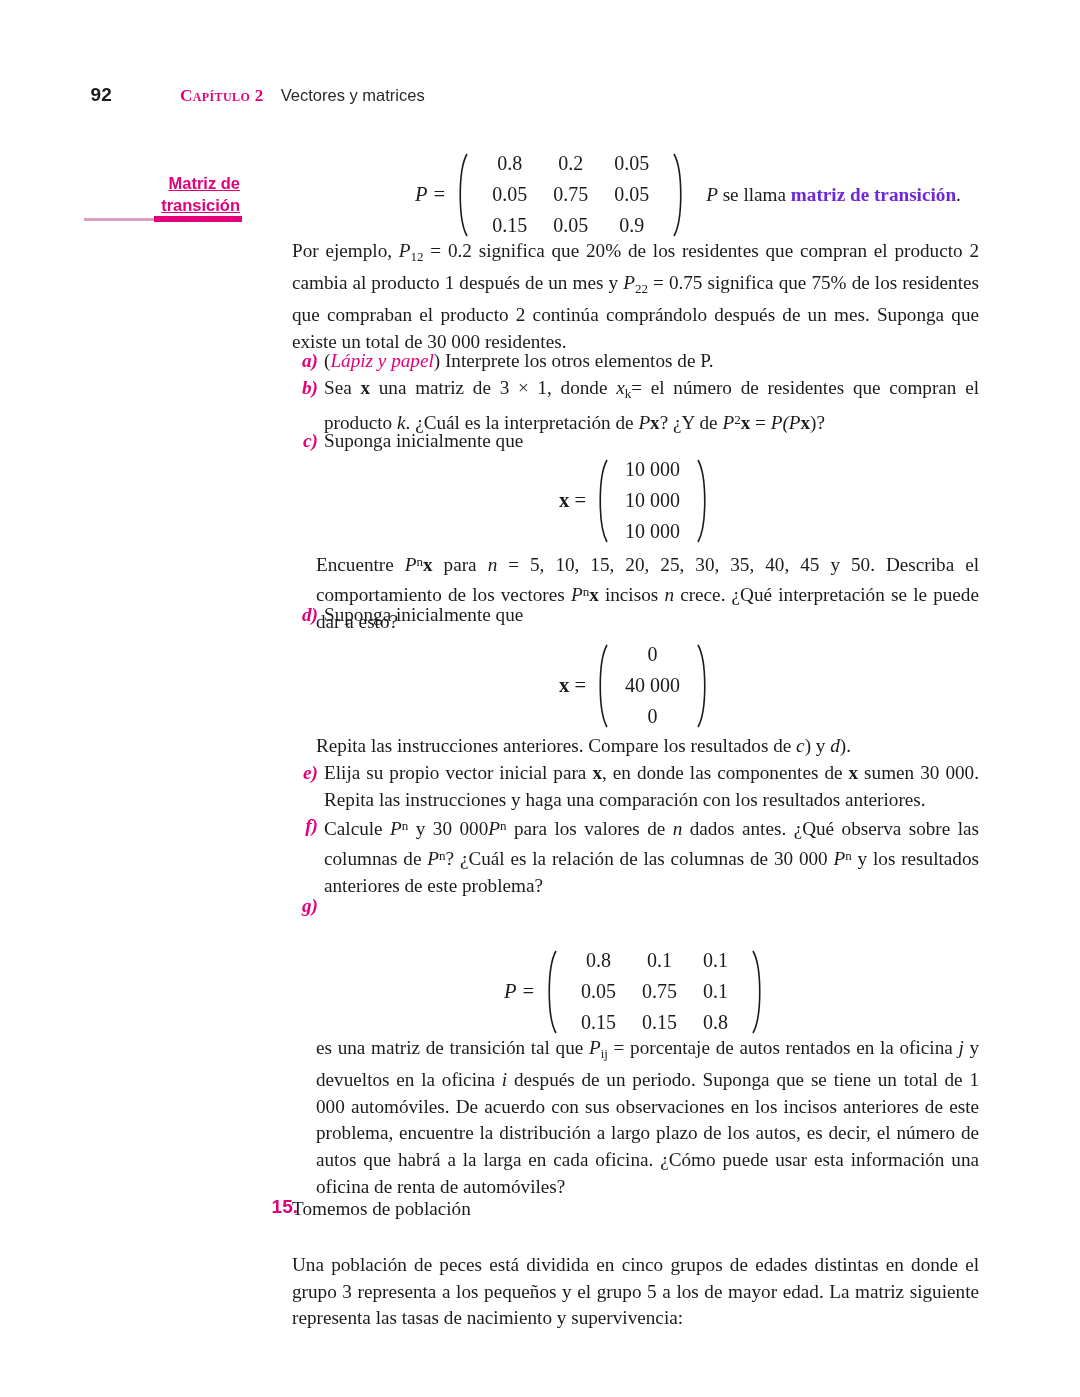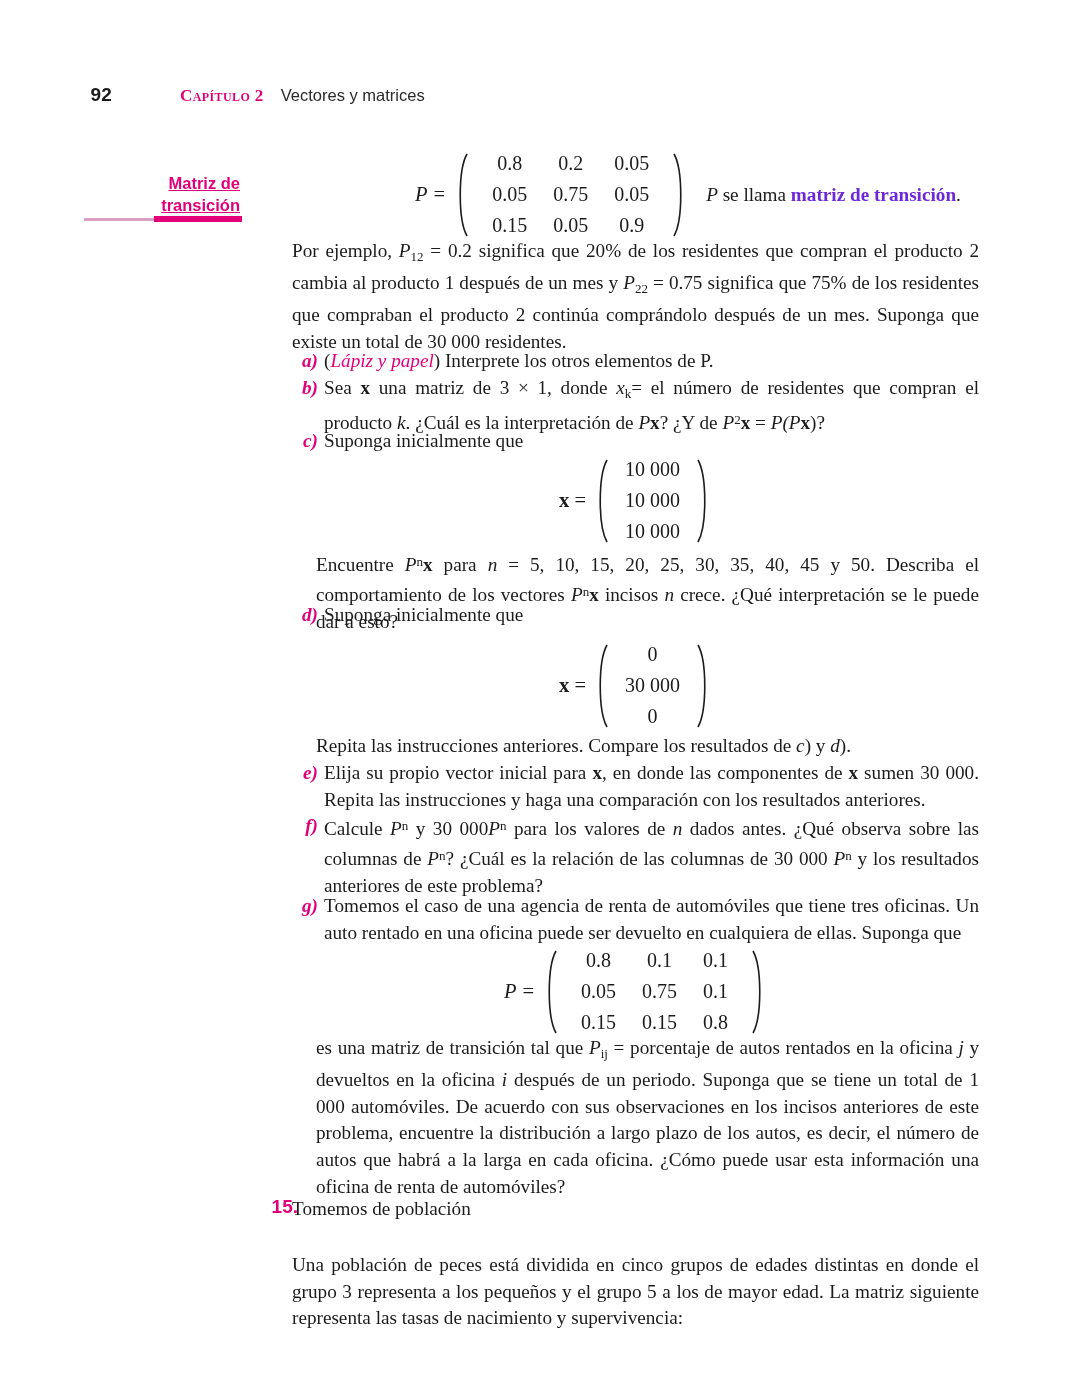--- a/index.html
+++ b/index.html
@@ -303,21 +303,21 @@
     <svg class="paren" width="16" height="86" viewBox="0 0 16 86">
       <path d="M14 2 C5 18, 5 68, 14 84" fill="none" stroke="#1b1b1b" stroke-width="1.6"></path>
     </svg>
     <span class="matbody">
       <table class="mat col1">
         <tbody>
             <tr>
               <td>0</td>
             </tr>
         <tr>
-              <td>30 000</td>
+              <td>40 000</td>
             </tr>
         <tr>
               <td>0</td>
             </tr>
       </tbody>
         </table>
     </span>
     <svg class="paren" width="16" height="86" viewBox="0 0 16 86">
       <path d="M2 2 C11 18, 11 68, 2 84" fill="none" stroke="#1b1b1b" stroke-width="1.6"></path>
     </svg>
@@ -340,21 +340,20 @@
 <div class="col" style="top:813px;">
   <div class="item">
     <span class="marker">f)</span>
     <span>Calcule </span><i>P</i><sup>n</sup><span> y 30 000</span><i>P</i><sup>n</sup><span> para los valores de </span><i>n</i><span> dados antes. ¿Qué observa sobre las columnas de </span><i>P</i><sup>n</sup><span>? ¿Cuál es la relación de las columnas de 30 000 </span><i>P</i><sup>n</sup><span> y los resultados anteriores de este problema?</span>
   </div>
 </div>
 
 <div class="col" style="top:893px;">
   <div class="item">
     <span class="marker">g)</span>
-    <span>Tomemos el caso de una agencia de renta de automóviles que tiene tres oficinas. Un auto rentado en una oficina puede ser devuelto en cualquiera de ellas. Suponga que</span>
   </div>
 </div>
 
 <div class="display" style="top:943px;">
   <div class="eqwrap">
     <span class="lhs"><i class="pvar">P =</i></span>
     <svg class="paren" width="16" height="86" viewBox="0 0 16 86">
       <path d="M14 2 C5 18, 5 68, 14 84" fill="none" stroke="#1b1b1b" stroke-width="1.6"></path>
     </svg>
     <span class="matbody">

